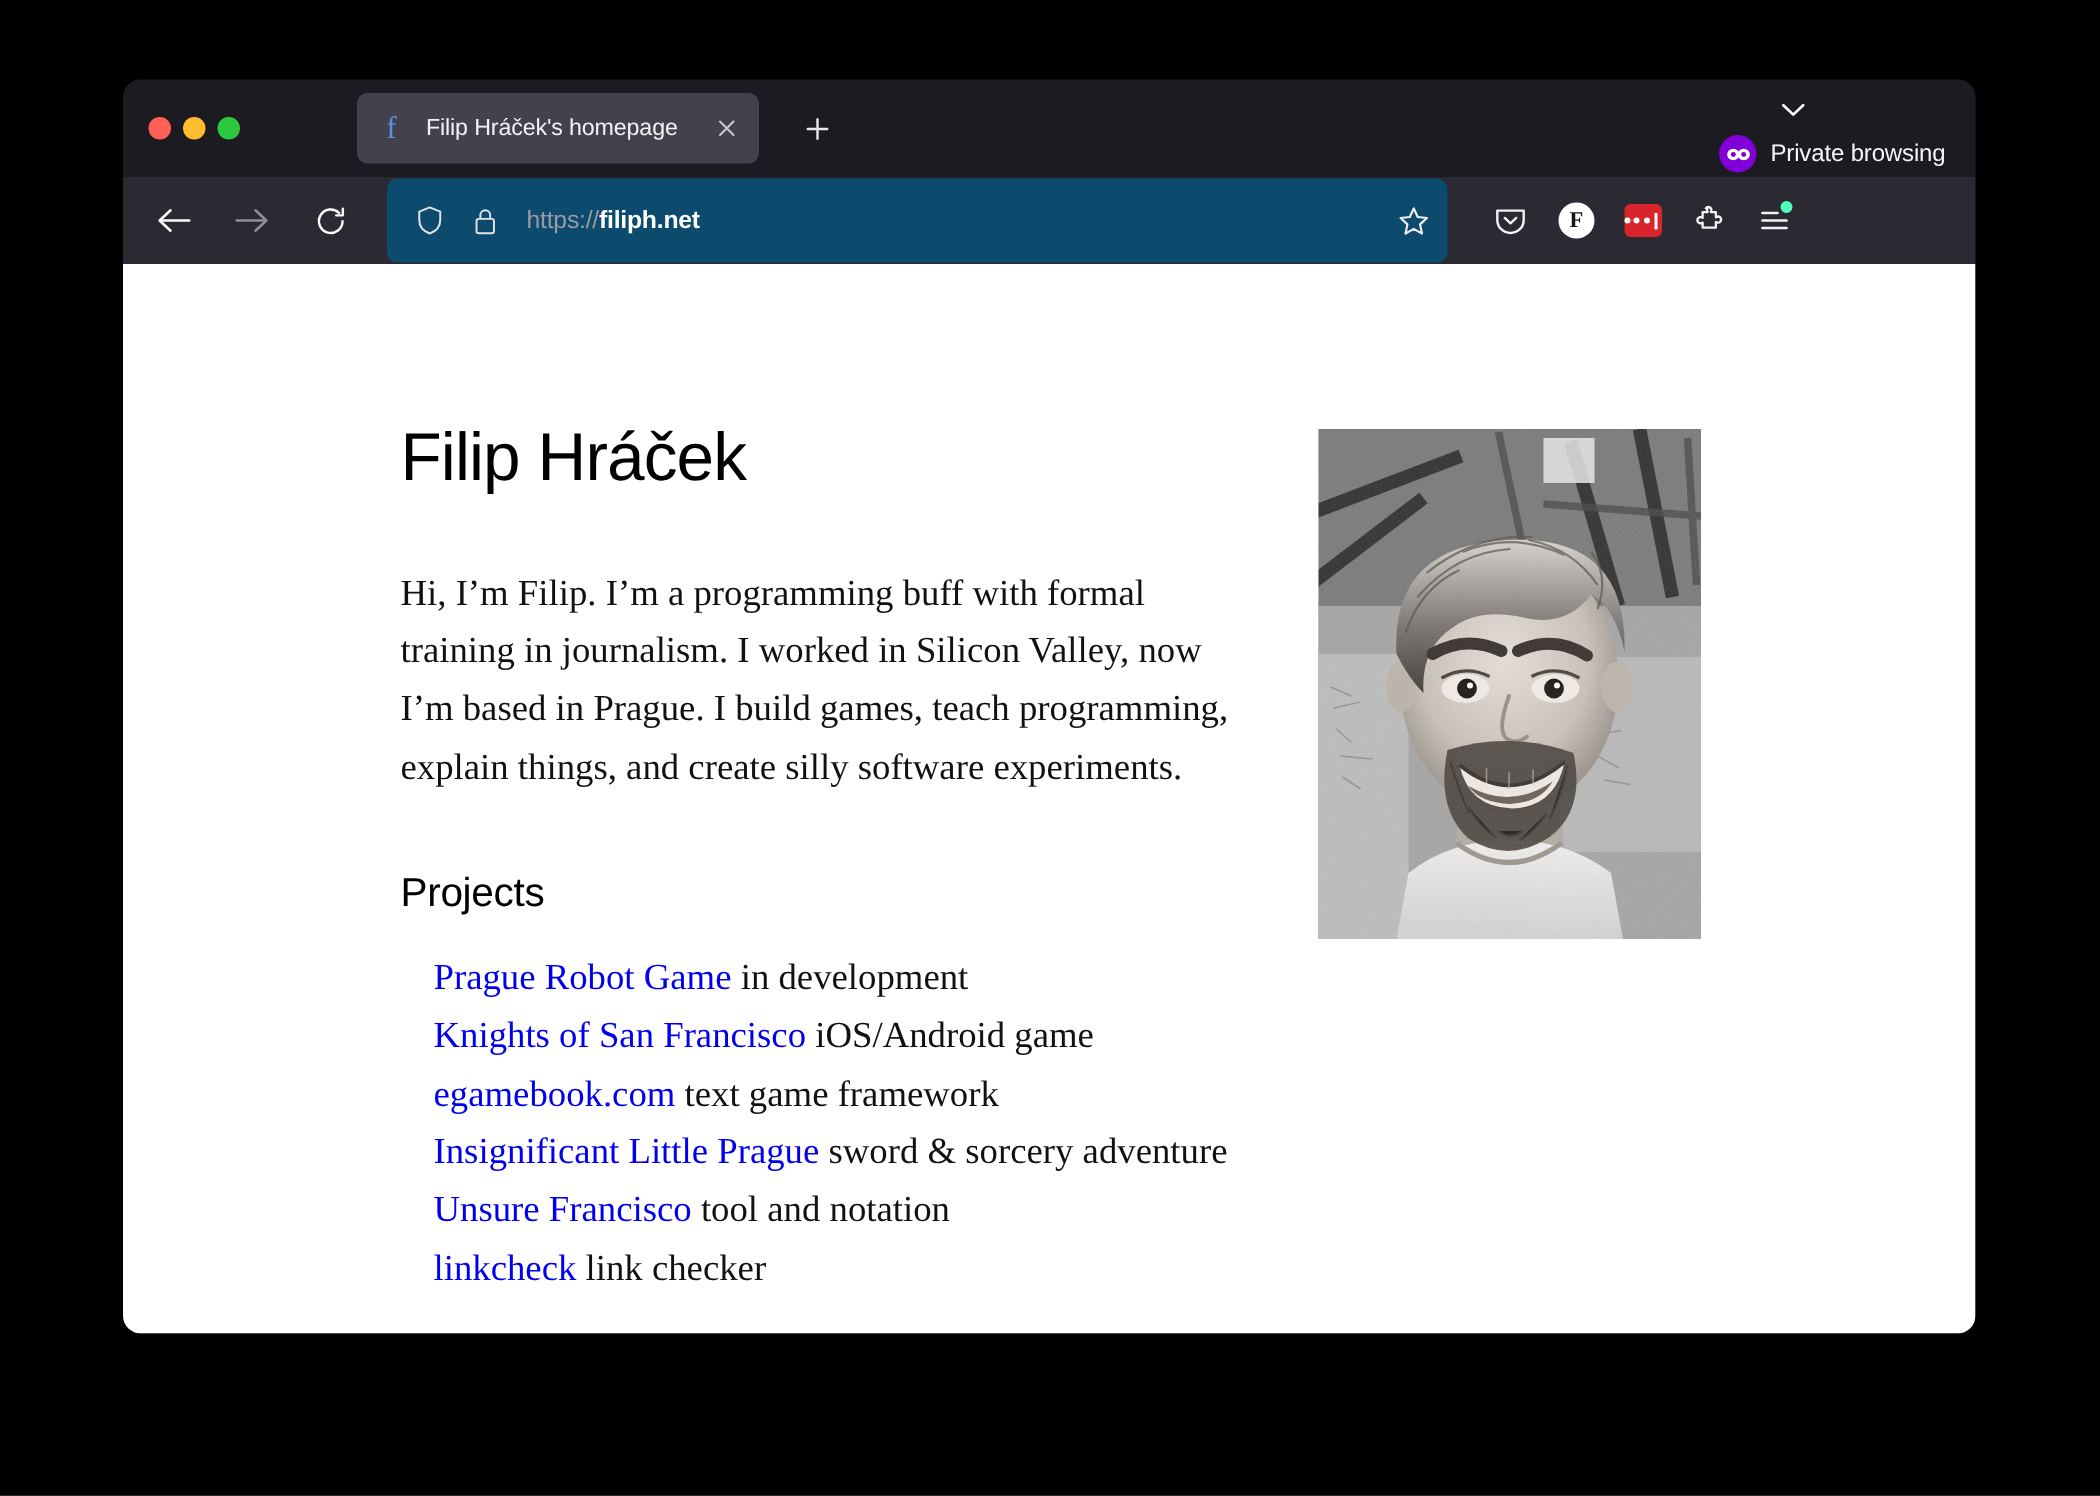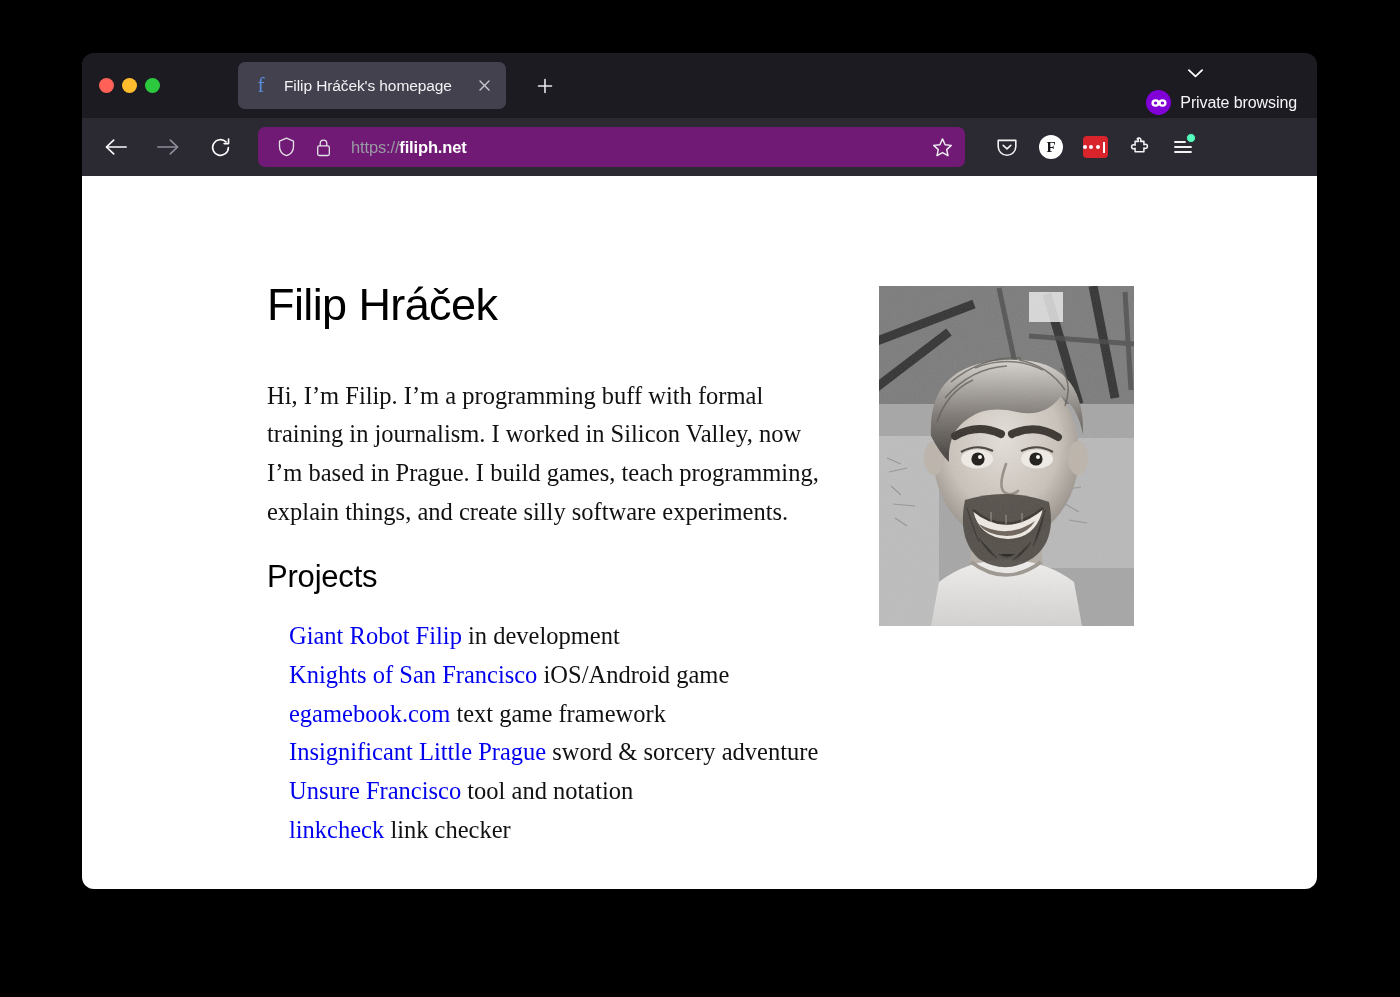--- a/index.html
+++ b/index.html
@@ -132,23 +132,23 @@
     border-radius: 6px;
     color: #fbfbfe;
   }
   .navbtn.disabled { color: #8f8f9d; }
   .navbtn.back { margin-right: 12px; }
   .navbtn.fwd  { margin-right: 12px; }
   .navbtn.reload { margin-right: 18px; }
 
   .urlbar {
     flex: 1;
-    height: 40px;
+    height: 56px;
     max-width: 707px;
-    background: #701a75;
+    background: #0c4a6e;
     border-radius: 7px;
     display: flex;
     align-items: center;
     padding: 0 8px 0 17px;
   }
   .url-shield { width: 22px; height: 22px; display:flex; align-items:center; justify-content:center; color:#e3e3e6; margin-right: 16px;}
   .url-lock   { width: 20px; height: 22px; display:flex; align-items:center; justify-content:center; color:#e3e3e6; margin-right: 18px;}
   .url-text {
     flex: 1;
     font-size: 16.5px;
@@ -233,23 +233,23 @@
   }
   .bio {
     margin-top: 47px;
     font-family: "Liberation Serif", serif;
     font-size: 24.5px;
     line-height: 1.58;
     color: #111111;
     width: 568px;
   }
   .h2 {
-    margin-top: 28px;
+    margin-top: 49px;
     font-family: "Liberation Sans", sans-serif;
-    font-size: 31px;
+    font-size: 27px;
     font-weight: 400;
     color: #000000;
     letter-spacing: -0.2px;
   }
   .projects {
     margin-top: 22px;
     list-style: none;
     padding-left: 22px;
   }
   .projects li {
@@ -414,21 +414,21 @@
 
     <div class="viewport">
       <div class="page">
 
         <div class="content-col">
           <h1 class="h1">Filip Hráček</h1>
           <p class="bio">Hi, I’m Filip. I’m a programming buff with formal training in journalism. I worked in Silicon Valley, now I’m based in Prague. I build games, teach programming, explain things, and create silly software experiments.</p>
           <h2 class="h2">Projects</h2>
 
           <ul class="projects">
-            <li><a href="#">Giant Robot Filip</a> <span>in development</span></li>
+            <li><a href="#">Prague Robot Game</a> <span>in development</span></li>
             <li><a href="#">Knights of San Francisco</a> <span>iOS/Android game</span></li>
             <li><a href="#">egamebook.com</a> <span>text game framework</span></li>
             <li><a href="#">Insignificant Little Prague</a> <span>sword &amp; sorcery adventure</span></li>
             <li><a href="#">Unsure Francisco</a> <span>tool and notation</span></li>
             <li><a href="#">linkcheck</a> <span>link checker</span></li>
           </ul>
         </div>
 
         <div class="photo-frame">
           <svg viewBox="0 0 255 340" preserveAspectRatio="xMidYMid slice" aria-hidden="true">

